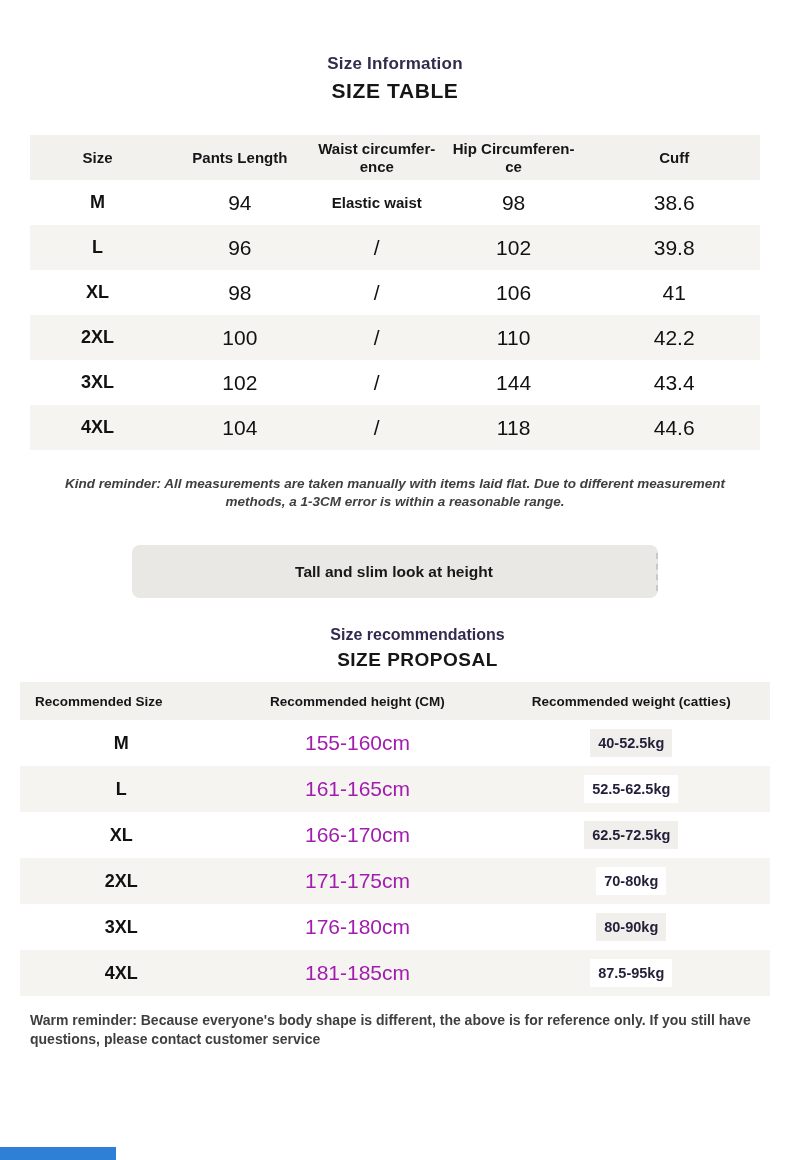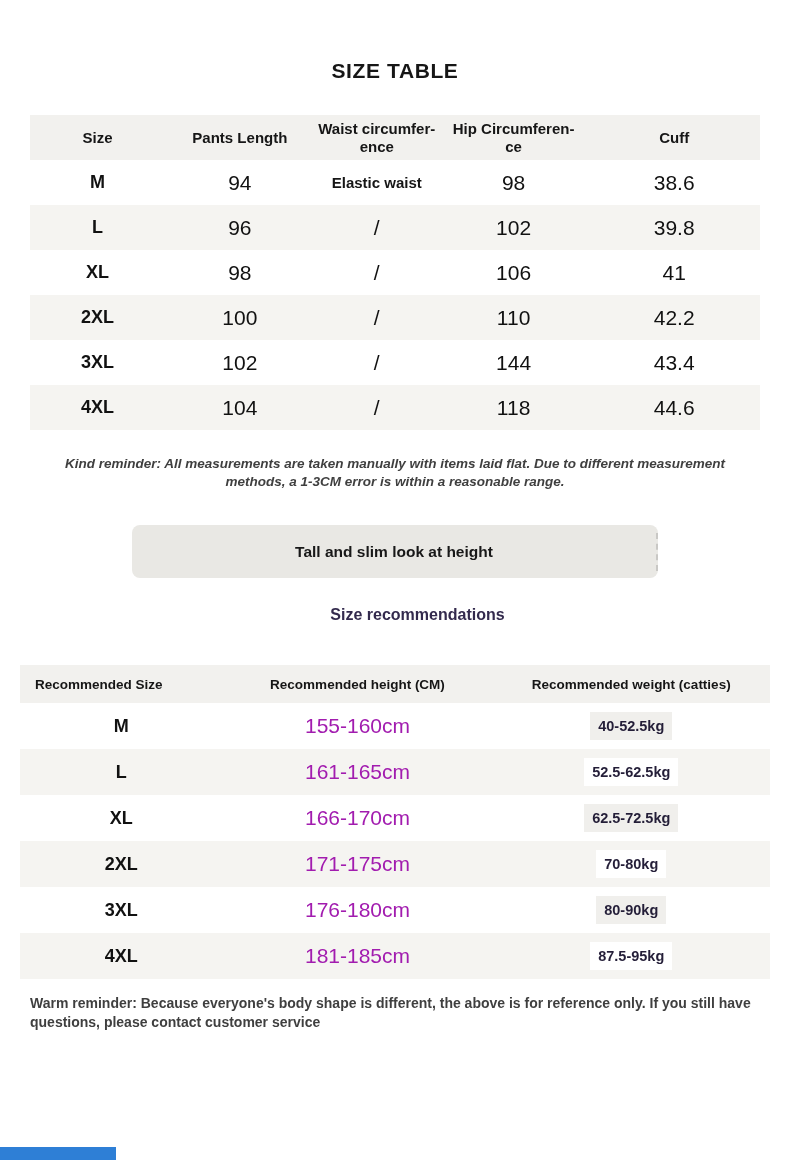--- a/index.html
+++ b/index.html
@@ -47,21 +47,21 @@
   }
   .toggle-divider {
     width:0; height:38px; border-left:2px dashed #c9c8c5;
   }
 
   .subheader { margin-top:28px; text-align:center;margin-left:45px; }
   .subtitle-cn { font-size:16px; font-weight:700; color:#332a4d; }
   .subtitle-en { font-size:19px; font-weight:700; color:#161616; margin-top:5px; letter-spacing:.5px; }
 
   
-  .t2 { width:750px; margin:41px auto 0 auto; }
+  .t2 { width:750px; margin:11px auto 0 auto; }
   .t2 thead tr { background:#f2f1ee; height:38px; }
   .t2 th { font-size:13.5px; font-weight:700; color:#161616; text-align:center; vertical-align:middle; }
   .t2 th.left { text-align:left; padding-left:15px; }
   .t2 td { text-align:center; vertical-align:middle; height:46px; }
   .t2 .c1{width:27%}.t2 .c2{width:36%}.t2 .c3{width:37%}
   .t2 .size-cell { font-size:18px; }
   .t2 .height-cell { font-size:21px; font-weight:400; color:#a21caf; }
   .pill {
     display:inline-block; padding:6px 8px;
     font-size:14.5px; font-weight:700; color:#241e38;
@@ -77,20 +77,21 @@
 
   .bottom-bar {
     position:absolute; left:0; bottom:0;
     width:116px; height:13px; background:#2e7fd6;
   }
 </style>
 </head>
 <body>
 
 <div class="header">
+  <div class="title-cn">Size Information</div>
   <div class="title-en">SIZE TABLE</div>
 </div>
 
 <table class="t1">
   <colgroup>
       <col class="c1">
       <col class="c2">
       <col class="c3">
       <col class="c4">
       <col class="c5">
@@ -154,20 +155,21 @@
 
 <div class="kind-reminder">Kind reminder: All measurements are taken manually with items laid flat. Due to different measurement methods, a 1-3CM error is within a reasonable range.</div>
 
 <div class="toggle-box">
   <div class="toggle-item">Tall and slim look at height</div>
   <div class="toggle-divider"></div>
 </div>
 
 <div class="subheader">
   <div class="subtitle-cn">Size recommendations</div>
+  <div class="subtitle-en">SIZE PROPOSAL</div>
 </div>
 
 <table class="t2">
   <colgroup>
       <col class="c1">
       <col class="c2">
       <col class="c3">
     </colgroup>
   <thead>
     <tr>

